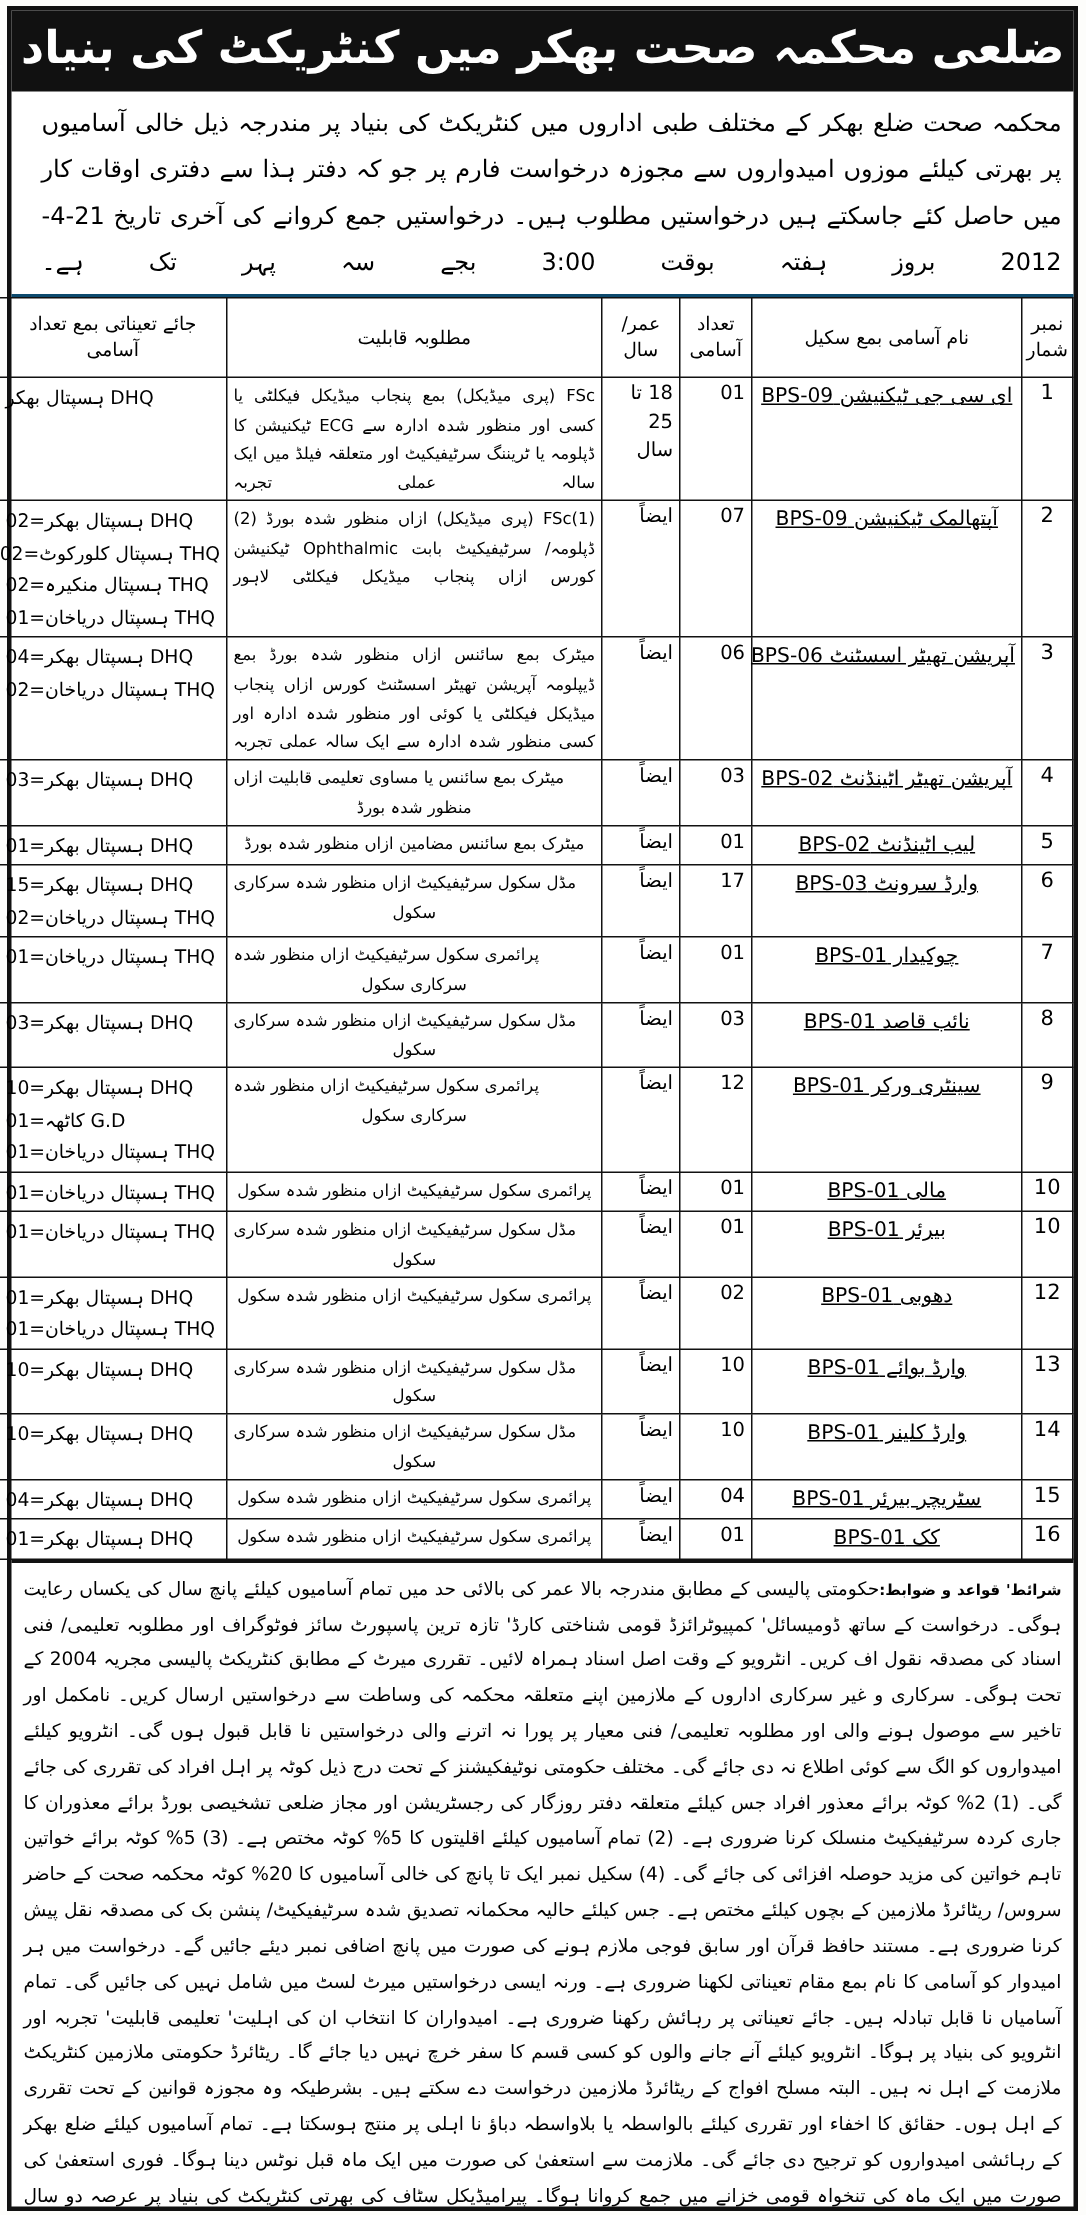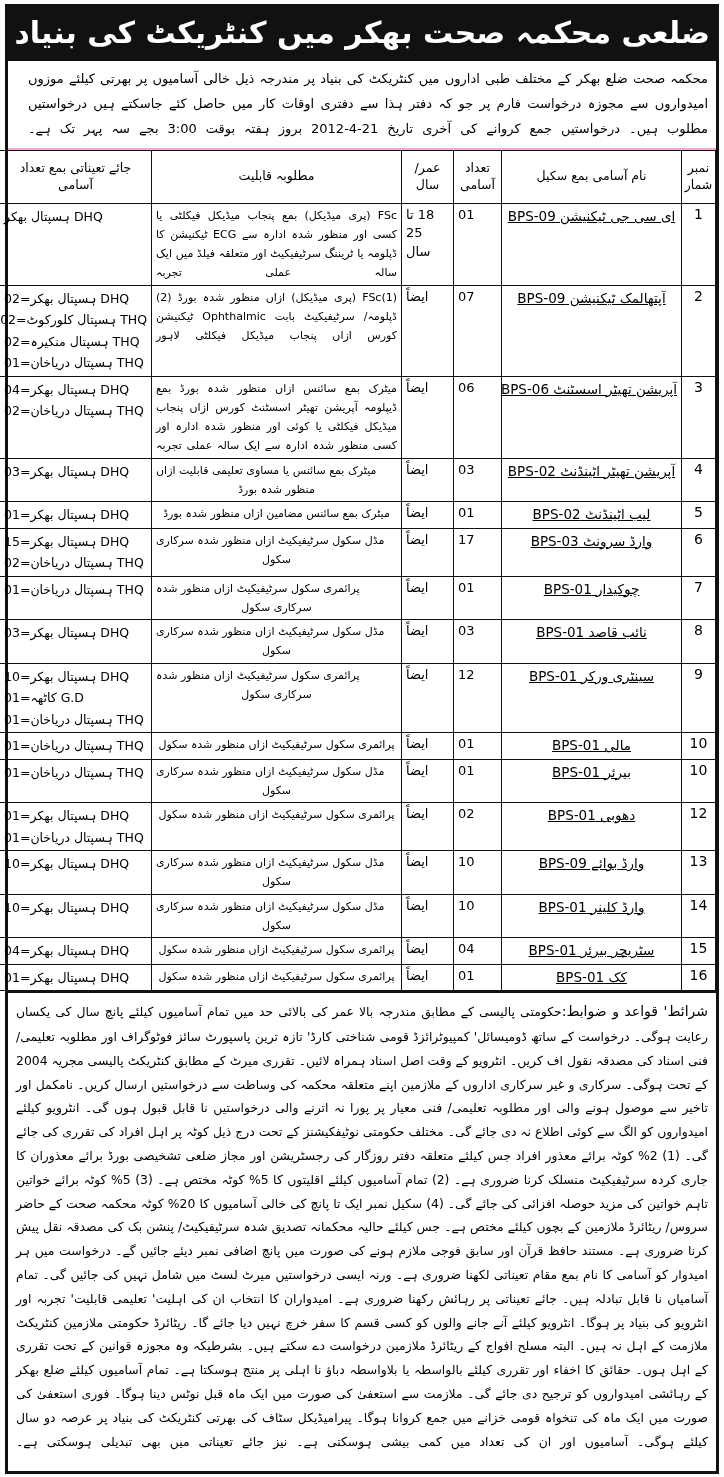--- a/index.html
+++ b/index.html
@@ -44,25 +44,25 @@
     line-height: 1.25;
     direction: rtl;
     white-space: nowrap;
   }
 
   
   .intro {
     direction: rtl;
     text-align: justify;
     text-align-last: justify;
-    font-size: 13px;
+    font-size: 16px;
     line-height: 1.95;
     padding: 5px 8px 6px 20px;
     color: #000;
-    border-bottom: 2px solid #f9a8d4;
+    border-bottom: 2px solid #0c4a6e;
     flex: 0 0 auto;
   }
 
   
   .jobs-table-wrap {
     flex: 0 0 auto;
     padding: 0;
   }
   table.jobs {
     width: 100%;
@@ -100,21 +100,21 @@
   }
   td.c-title {
     text-align: center;
     font-size: 13.5px;
     padding-top: 4px;
     line-height: 1.5;
     white-space: nowrap;
     text-decoration: underline;
   }
   td.c-count, td.c-age {
-    text-align: left;
+    text-align: right;
     font-size: 13px;
     padding-top: 4px;
     line-height: 1.45;
   }
   td.c-qual {
     text-align: justify;
     text-align-last: justify;
     font-size: 11px;
     line-height: 1.75;
     padding: 3px 5px;
@@ -138,22 +138,22 @@
     padding: 5px 8px 4px 8px;
     font-size: 12.4px;
     line-height: 1.92;
     text-align: justify;
     text-align-last: justify;
     color: #000;
     border-top: 2px solid #111;
     flex: 1 1 auto;
   }
   .cond-head {
-    font-weight: normal;
-    font-size: 14px;
+    font-weight: bold;
+    font-size: 10px;
     letter-spacing: 1px;
   }
 </style>
 </head>
 <body>
 
 <div id="page">
   <div class="outer-frame">
 
     <div class="banner">
@@ -306,21 +306,21 @@
               <td class="c-count">02</td>
               <td class="c-age">ایضاً</td>
               <td class="c-qual short">پرائمری سکول سرٹیفیکیٹ ازاں منظور شدہ سکول</td>
               <td class="c-place">
                 <span class="place-line">DHQ ہسپتال بھکر=01</span>
                 <span class="place-line">THQ ہسپتال دریاخان=01</span>
               </td>
             </tr>
             <tr>
               <td class="c-sr">13</td>
-              <td class="c-title">وارڈ بوائے BPS-09</td>
+              <td class="c-title">وارڈ بوائے BPS-01</td>
               <td class="c-count">10</td>
               <td class="c-age">ایضاً</td>
               <td class="c-qual short">مڈل سکول سرٹیفیکیٹ ازاں منظور شدہ سرکاری سکول</td>
               <td class="c-place">
                 <span class="place-line">DHQ ہسپتال بھکر=10</span>
               </td>
             </tr>
             <tr>
               <td class="c-sr">14</td>
               <td class="c-title">وارڈ کلینر BPS-01</td>

